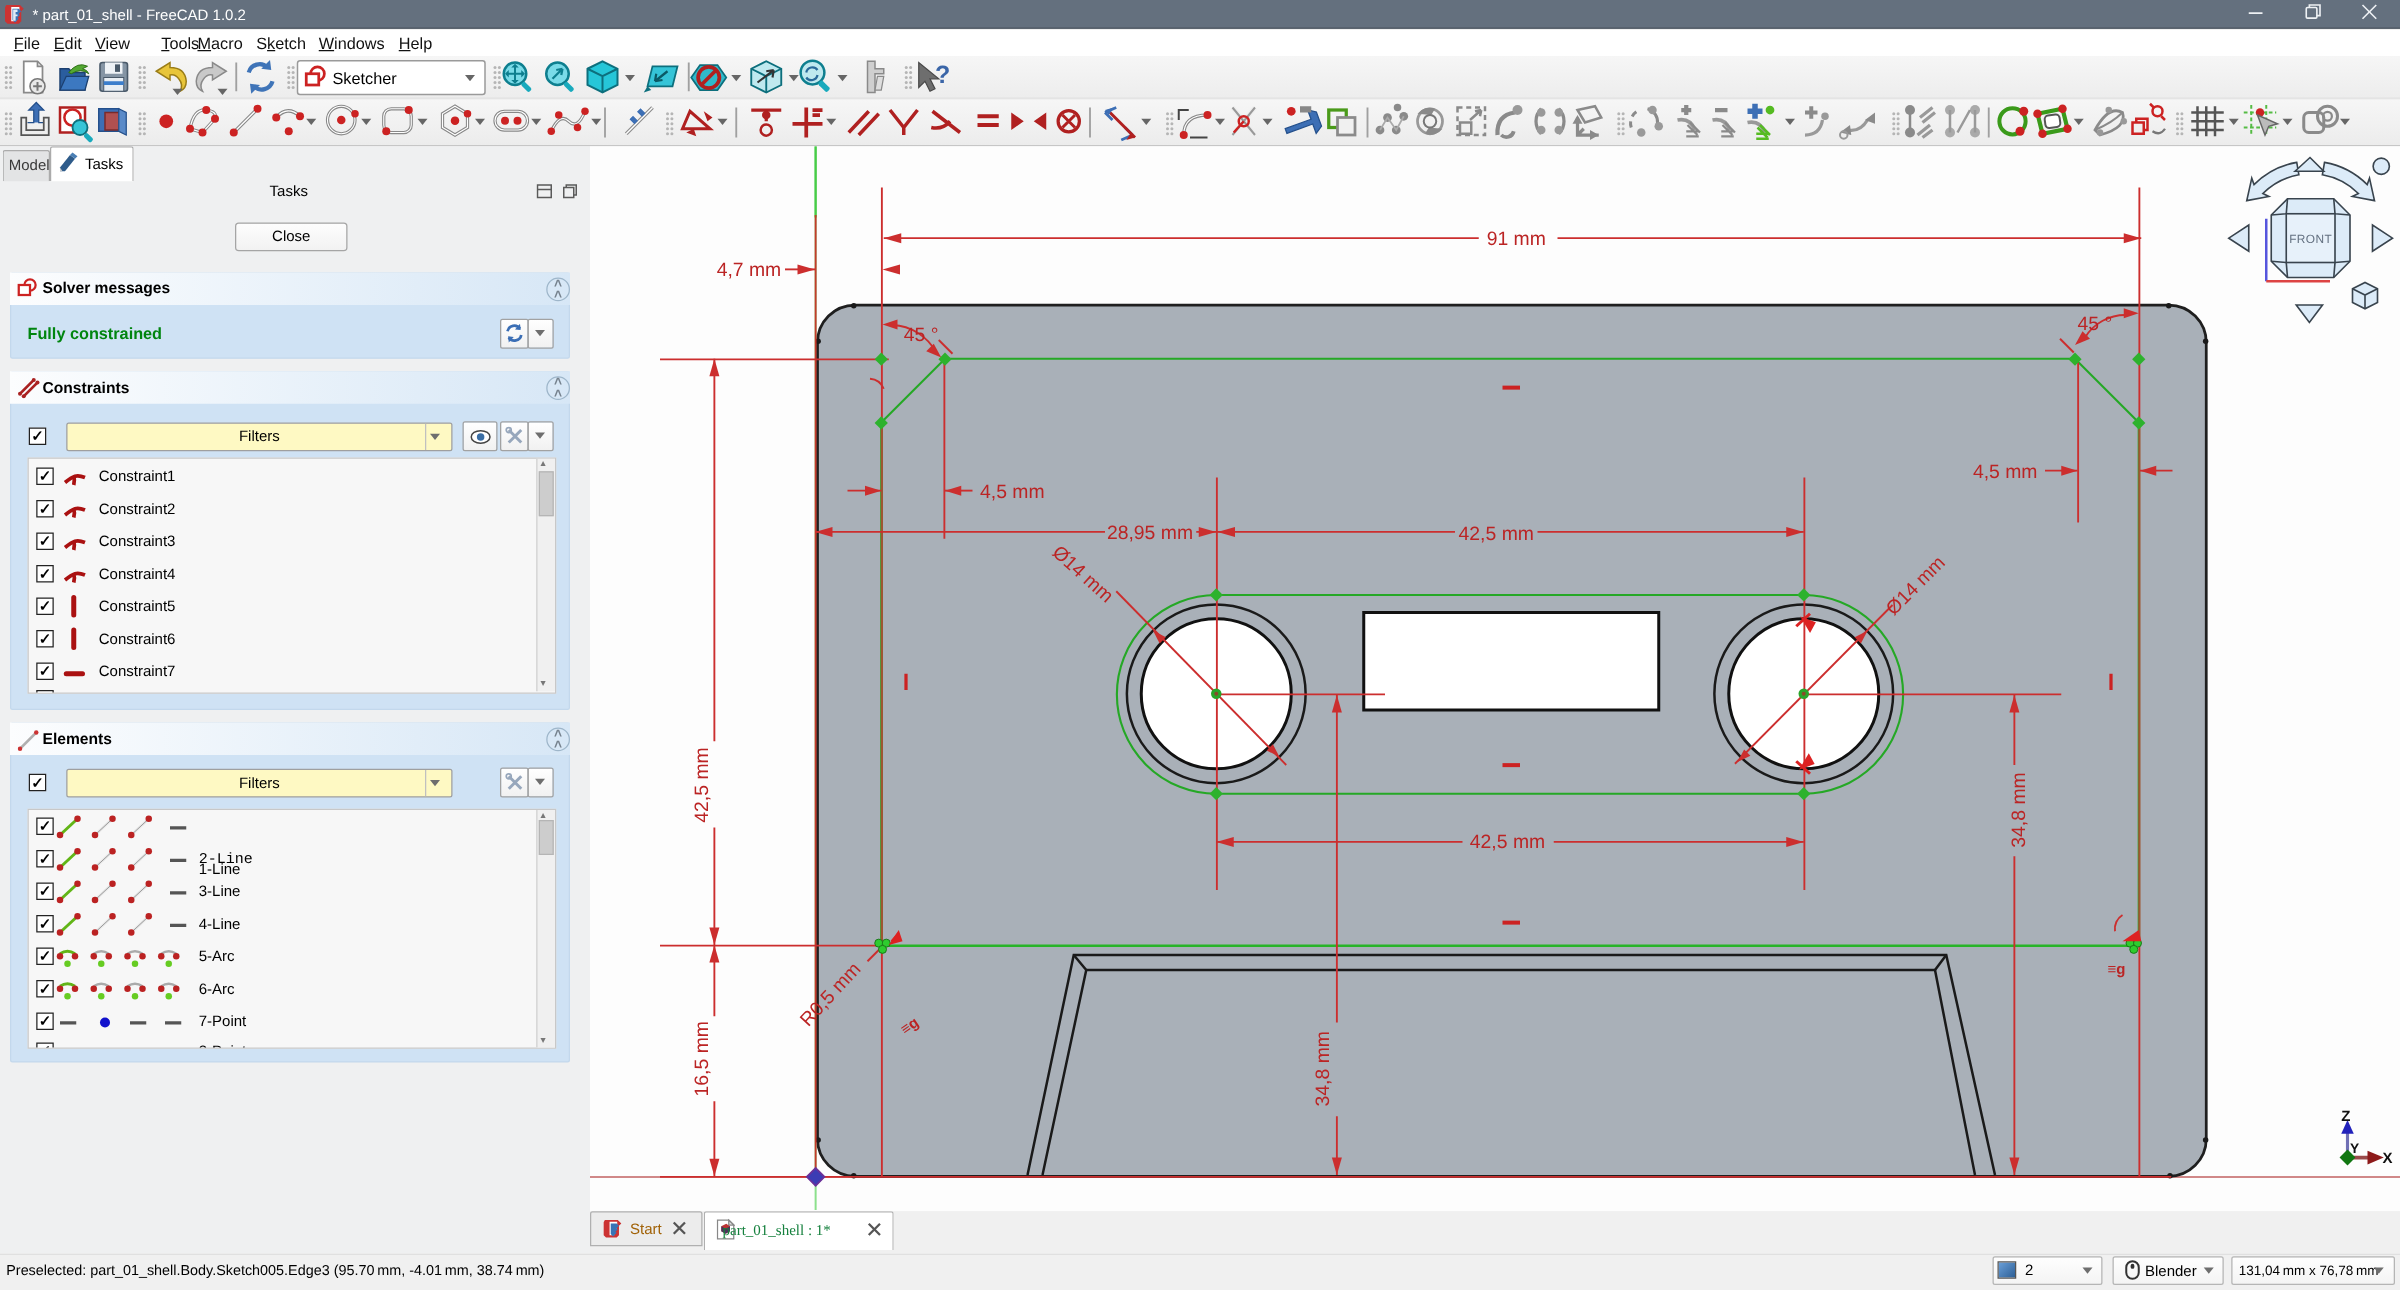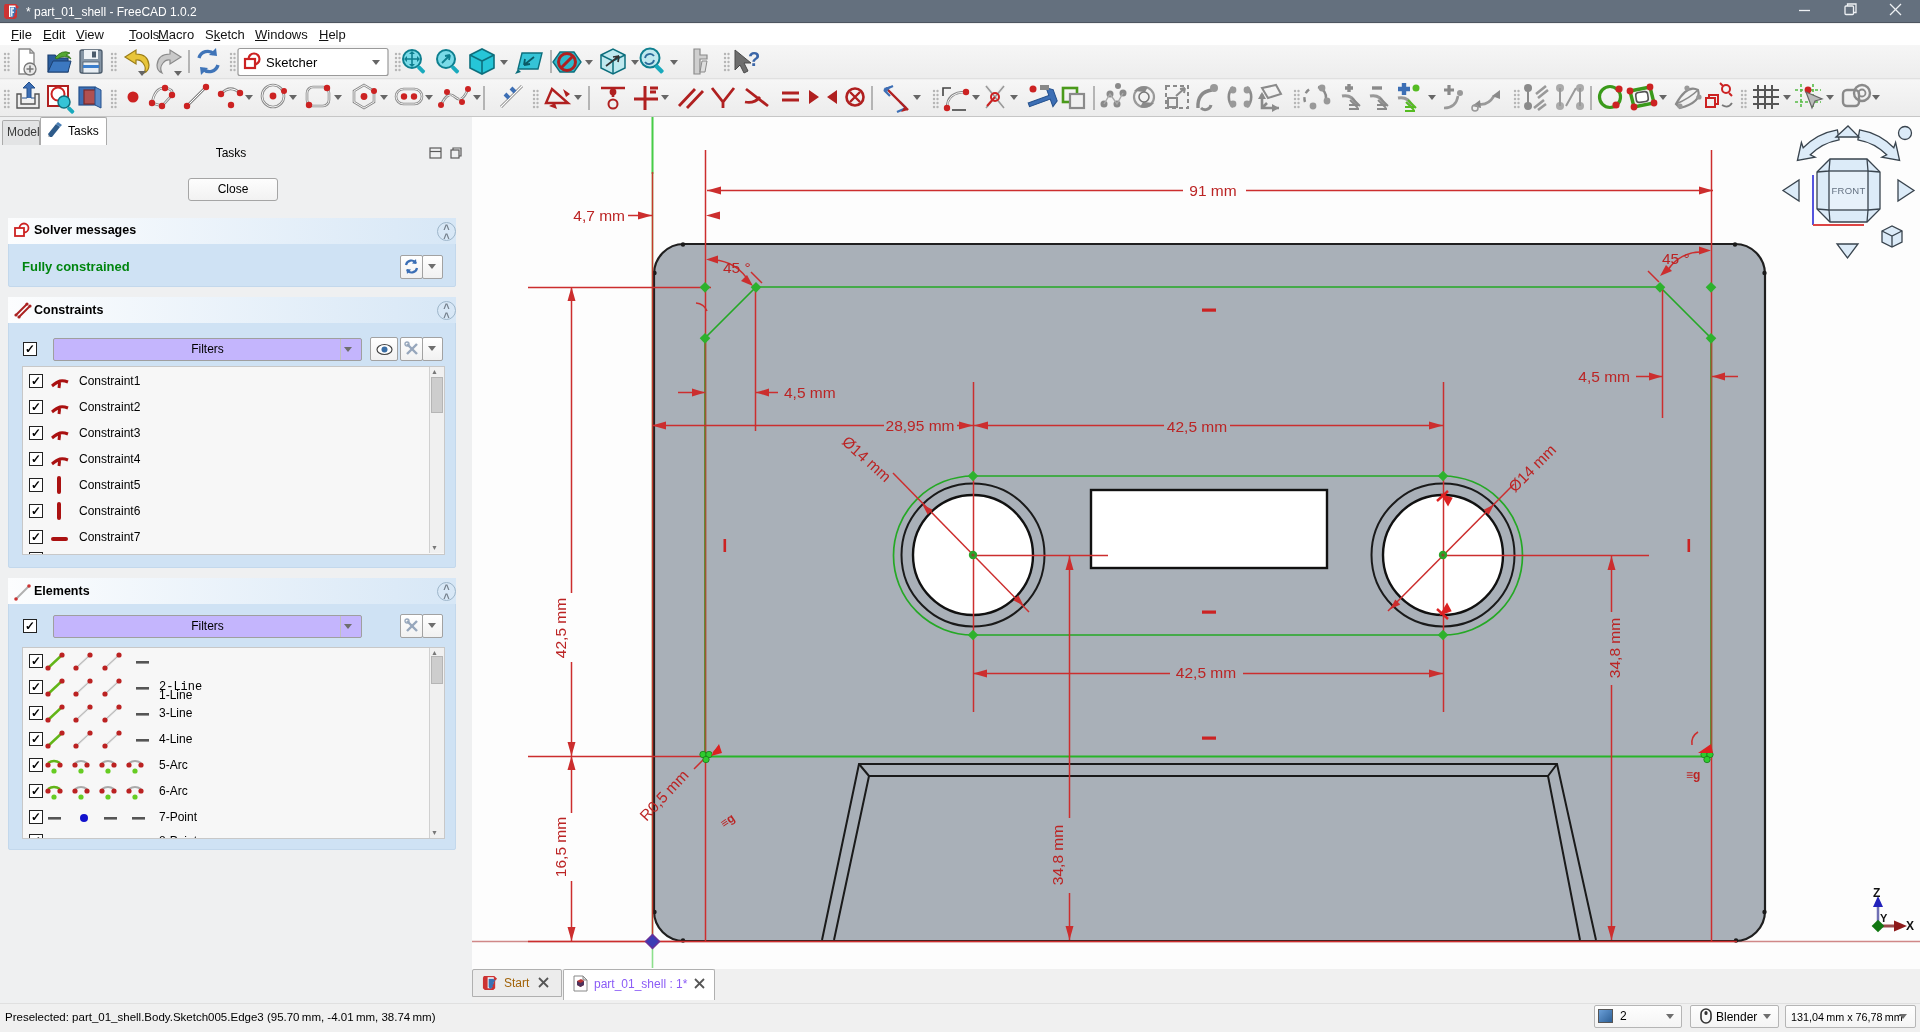--- a/index.html
+++ b/index.html
@@ -22,21 +22,21 @@
 
   
   #panel { position:absolute; left:0; top:117px; width:472px; height:886px; background:#eff0f1; }
   .tab { position:absolute; font-size:12px; }
   #tasktitle { position:absolute; left:0; top:146px; width:462px; text-align:center; font-size:12px; color:#000; }
   #closebtn { position:absolute; left:188px; top:178px; width:90px; height:23px; background:linear-gradient(#fdfdfd,#f2f2f2); border:1px solid #a5a5a5; border-radius:3px; text-align:center; font-size:12px; padding-top:3px; }
   .section { position:absolute; left:8px; width:448px; background:#cfe2f4; border:1px solid #c3d8ec; border-radius:2px; }
   .sechead { position:absolute; left:0; top:0; width:100%; height:26px; background:linear-gradient(90deg,#fcfdfe,#d7e7f6); font-size:12.5px; font-weight:bold; color:#000; }
   .collapse { position:absolute; width:19px; height:19px; border:1px solid #9eb6ca; border-radius:50%; background:transparent; color:#76828e; font-size:11px; font-weight:bold; text-align:center; line-height:9px; padding-top:0px;}
   .cb { position:absolute; width:14px; height:14px; background:#fff; border:1px solid #222; font-size:12px; line-height:13px; text-align:center; color:#000; font-weight:bold;}
-  .combob { position:absolute; height:23px; background:#c4b5fd; border:1px solid #9f9f9f; border-radius:2px; font-size:12px; text-align:center; color:#000; }
+  .combob { position:absolute; height:23px; background:#fef9c3; border:1px solid #9f9f9f; border-radius:2px; font-size:12px; text-align:center; color:#000; }
   .sqbtn { position:absolute; height:24px; background:linear-gradient(#ffffff,#f1f1f1); border:1px solid #a2a2a2; border-radius:2px; }
   .listbox { position:absolute; background:#f7f7f7; border:1px solid #c8c8c8; }
   .lrow { position:absolute; left:0; font-size:12px; color:#000; }
   .scroll { position:absolute; width:15px; background:#f0f0f0; border-left:1px solid #d0d0d0; }
   .thumb { position:absolute; left:1px; width:12px; background:#cdcdcd; border:1px solid #b5b5b5; }
 
   
   #viewport { position:absolute; left:472px; top:117px; width:1448px; height:852px; background:#fdfdfd; }
 
   
@@ -986,21 +986,21 @@
       <line x1="11" y1="2" x2="2" y2="11"></line>
     </g>
 </svg>
 <div class="abs" style="left:563px;top:969px;width:152px;height:31px;background:#ffffff;border:1px solid #b0b0b0;border-bottom:none;border-radius:2px 2px 0 0;"></div>
 <svg class="abs" style="left:573px;top:975px" width="15" height="17" viewBox="0 0 15 17">
   <path d="M1 1 L10 1 L14 5 L14 16 L1 16 Z" fill="#fff" stroke="#888" stroke-width="1"></path>
   <path d="M10 1 L10 5 L14 5 Z" fill="#ddd" stroke="#888" stroke-width="1"></path>
   <path d="M4 6 L8 4 L11 6 L11 10 L7.5 12 L4 10 Z" fill="#b33"></path>
   <path d="M4 6 L7.5 8 L11 6 L11 10 L7.5 12 L4 10 Z" fill="#336" opacity="0.8"></path>
 </svg>
-<div class="abs" style="left:594px;top:977px;font-size:12px;color:#8b5cf6;">part_01_shell : 1*</div>
+<div class="abs" style="left:578px;top:977px;font-size:12px;color:#15803d;font-family:Liberation Serif, serif;">part_01_shell : 1*</div>
 <svg class="abs" style="left:693px;top:977px" width="13" height="13" viewBox="0 0 13 13">
   <g stroke="#555" stroke-width="1.8">
       <line x1="2" y1="2" x2="11" y2="11"></line>
       <line x1="11" y1="2" x2="2" y2="11"></line>
     </g>
 </svg>
 
 <div id="statusbar"></div>
 <div class="abs" style="left:5px;top:1011px;font-size:11.5px;color:#000;">Preselected: part_01_shell.Body.Sketch005.Edge3 (95.70 mm, -4.01 mm, 38.74 mm)</div>
 <div class="combo2" style="left:1594px;width:88px;"></div>

